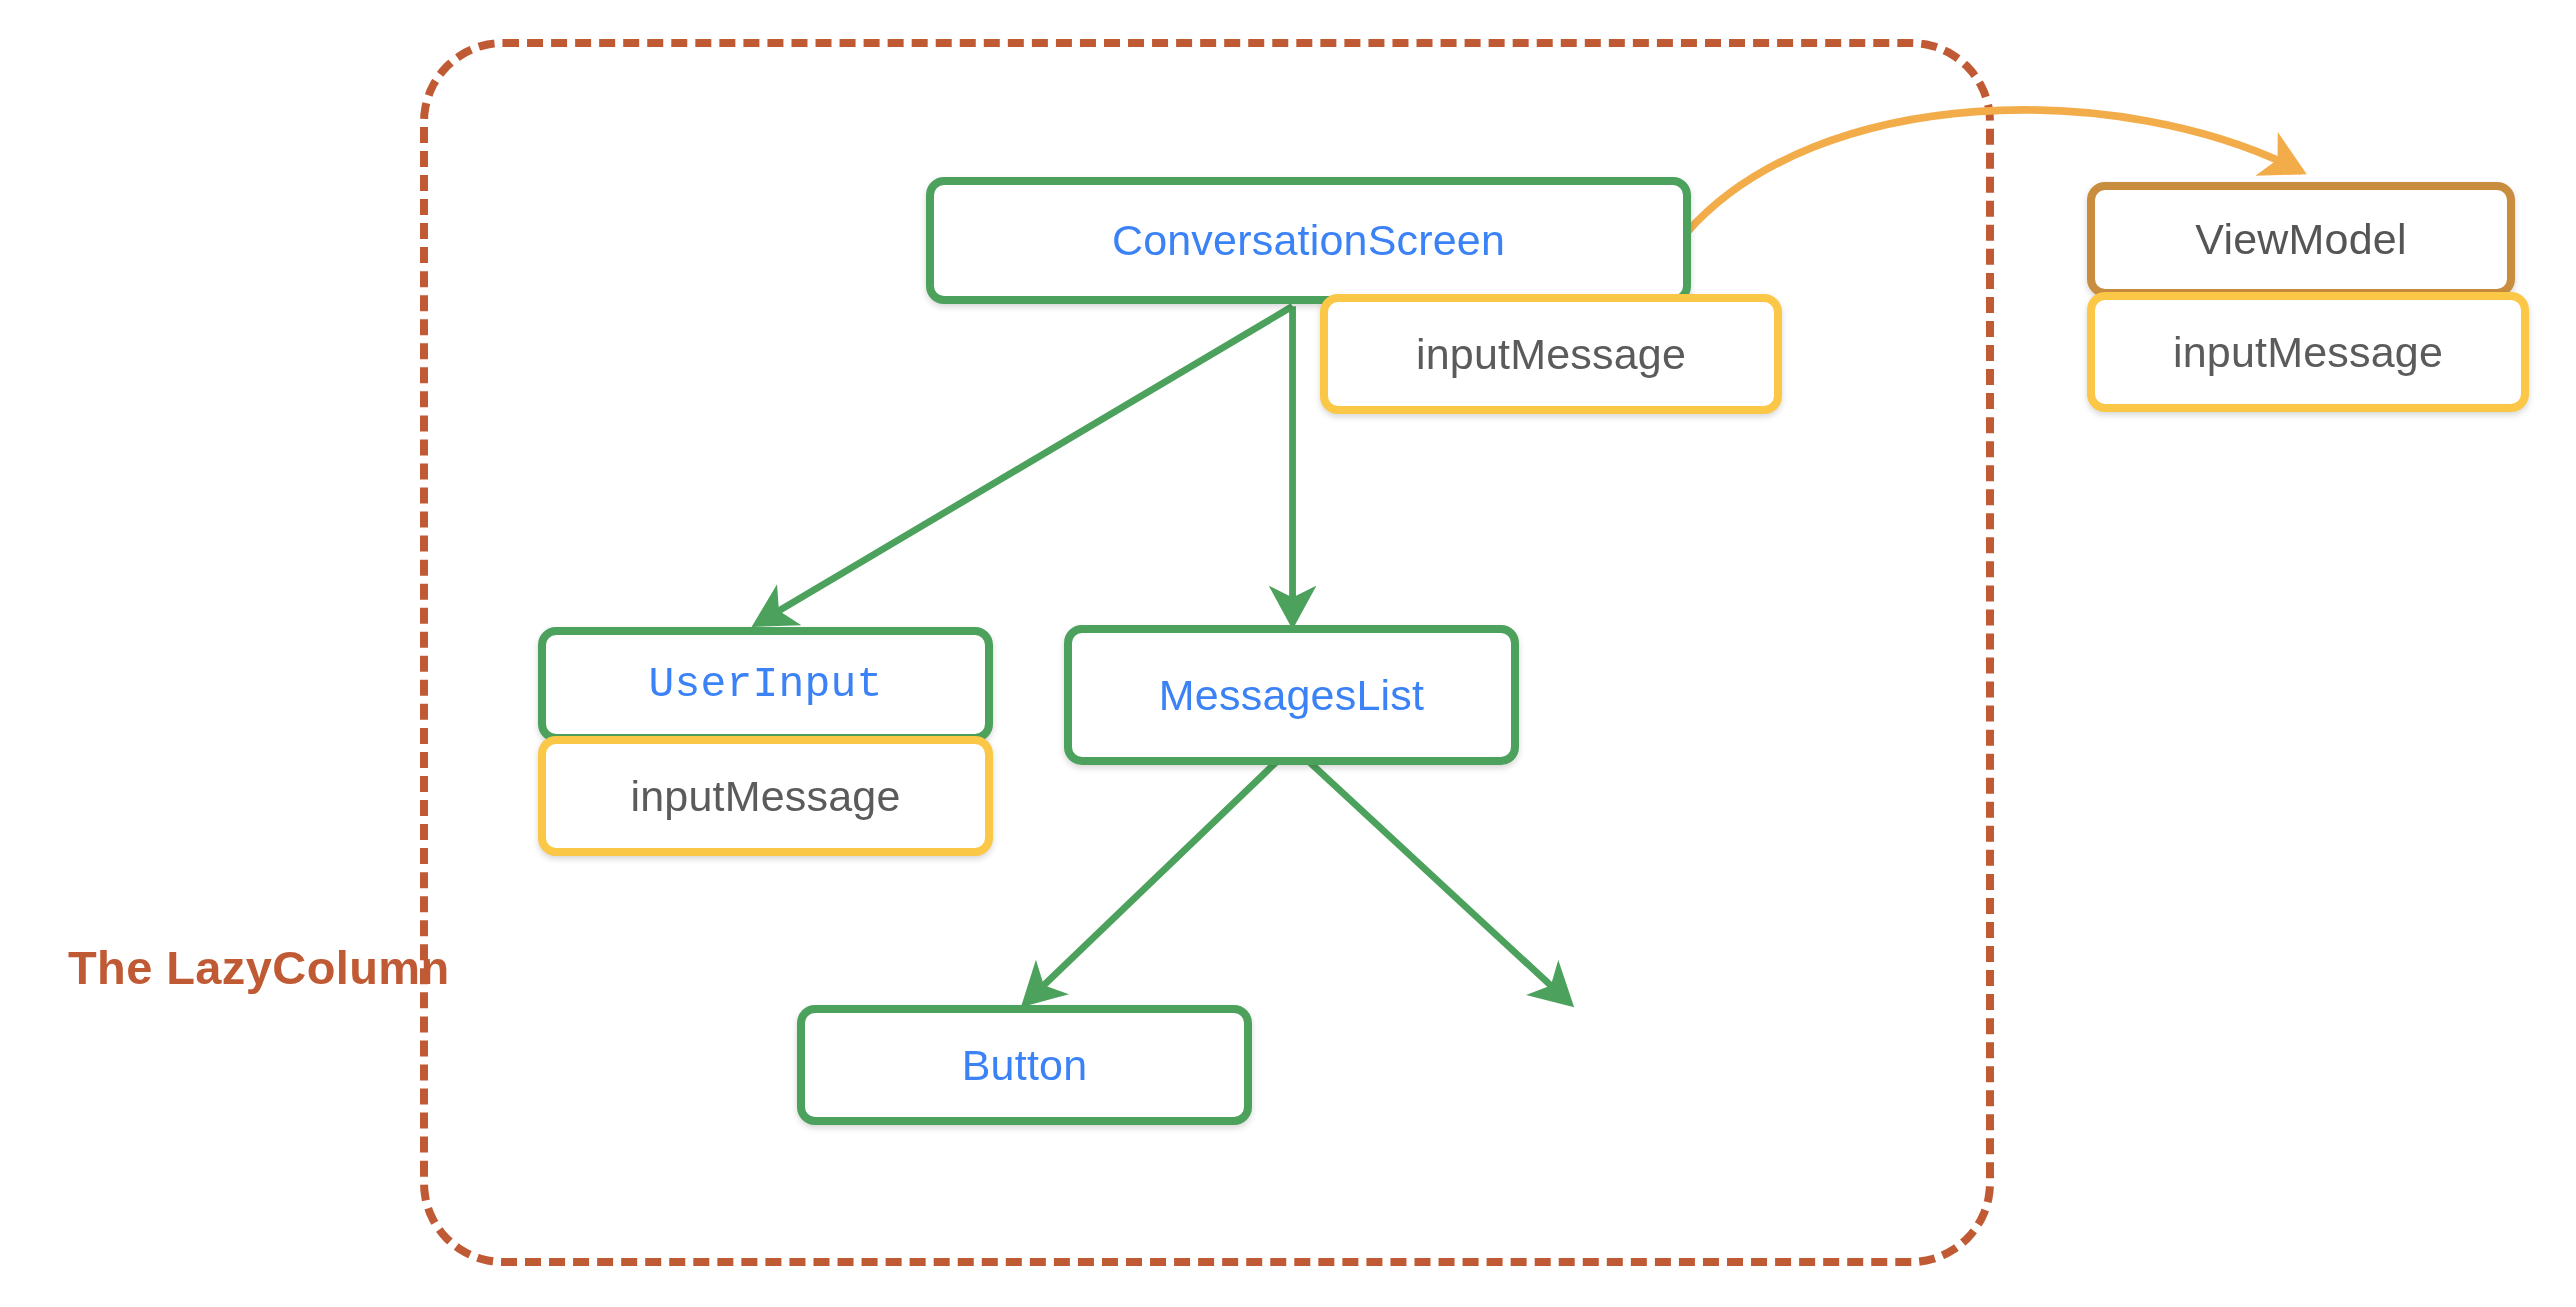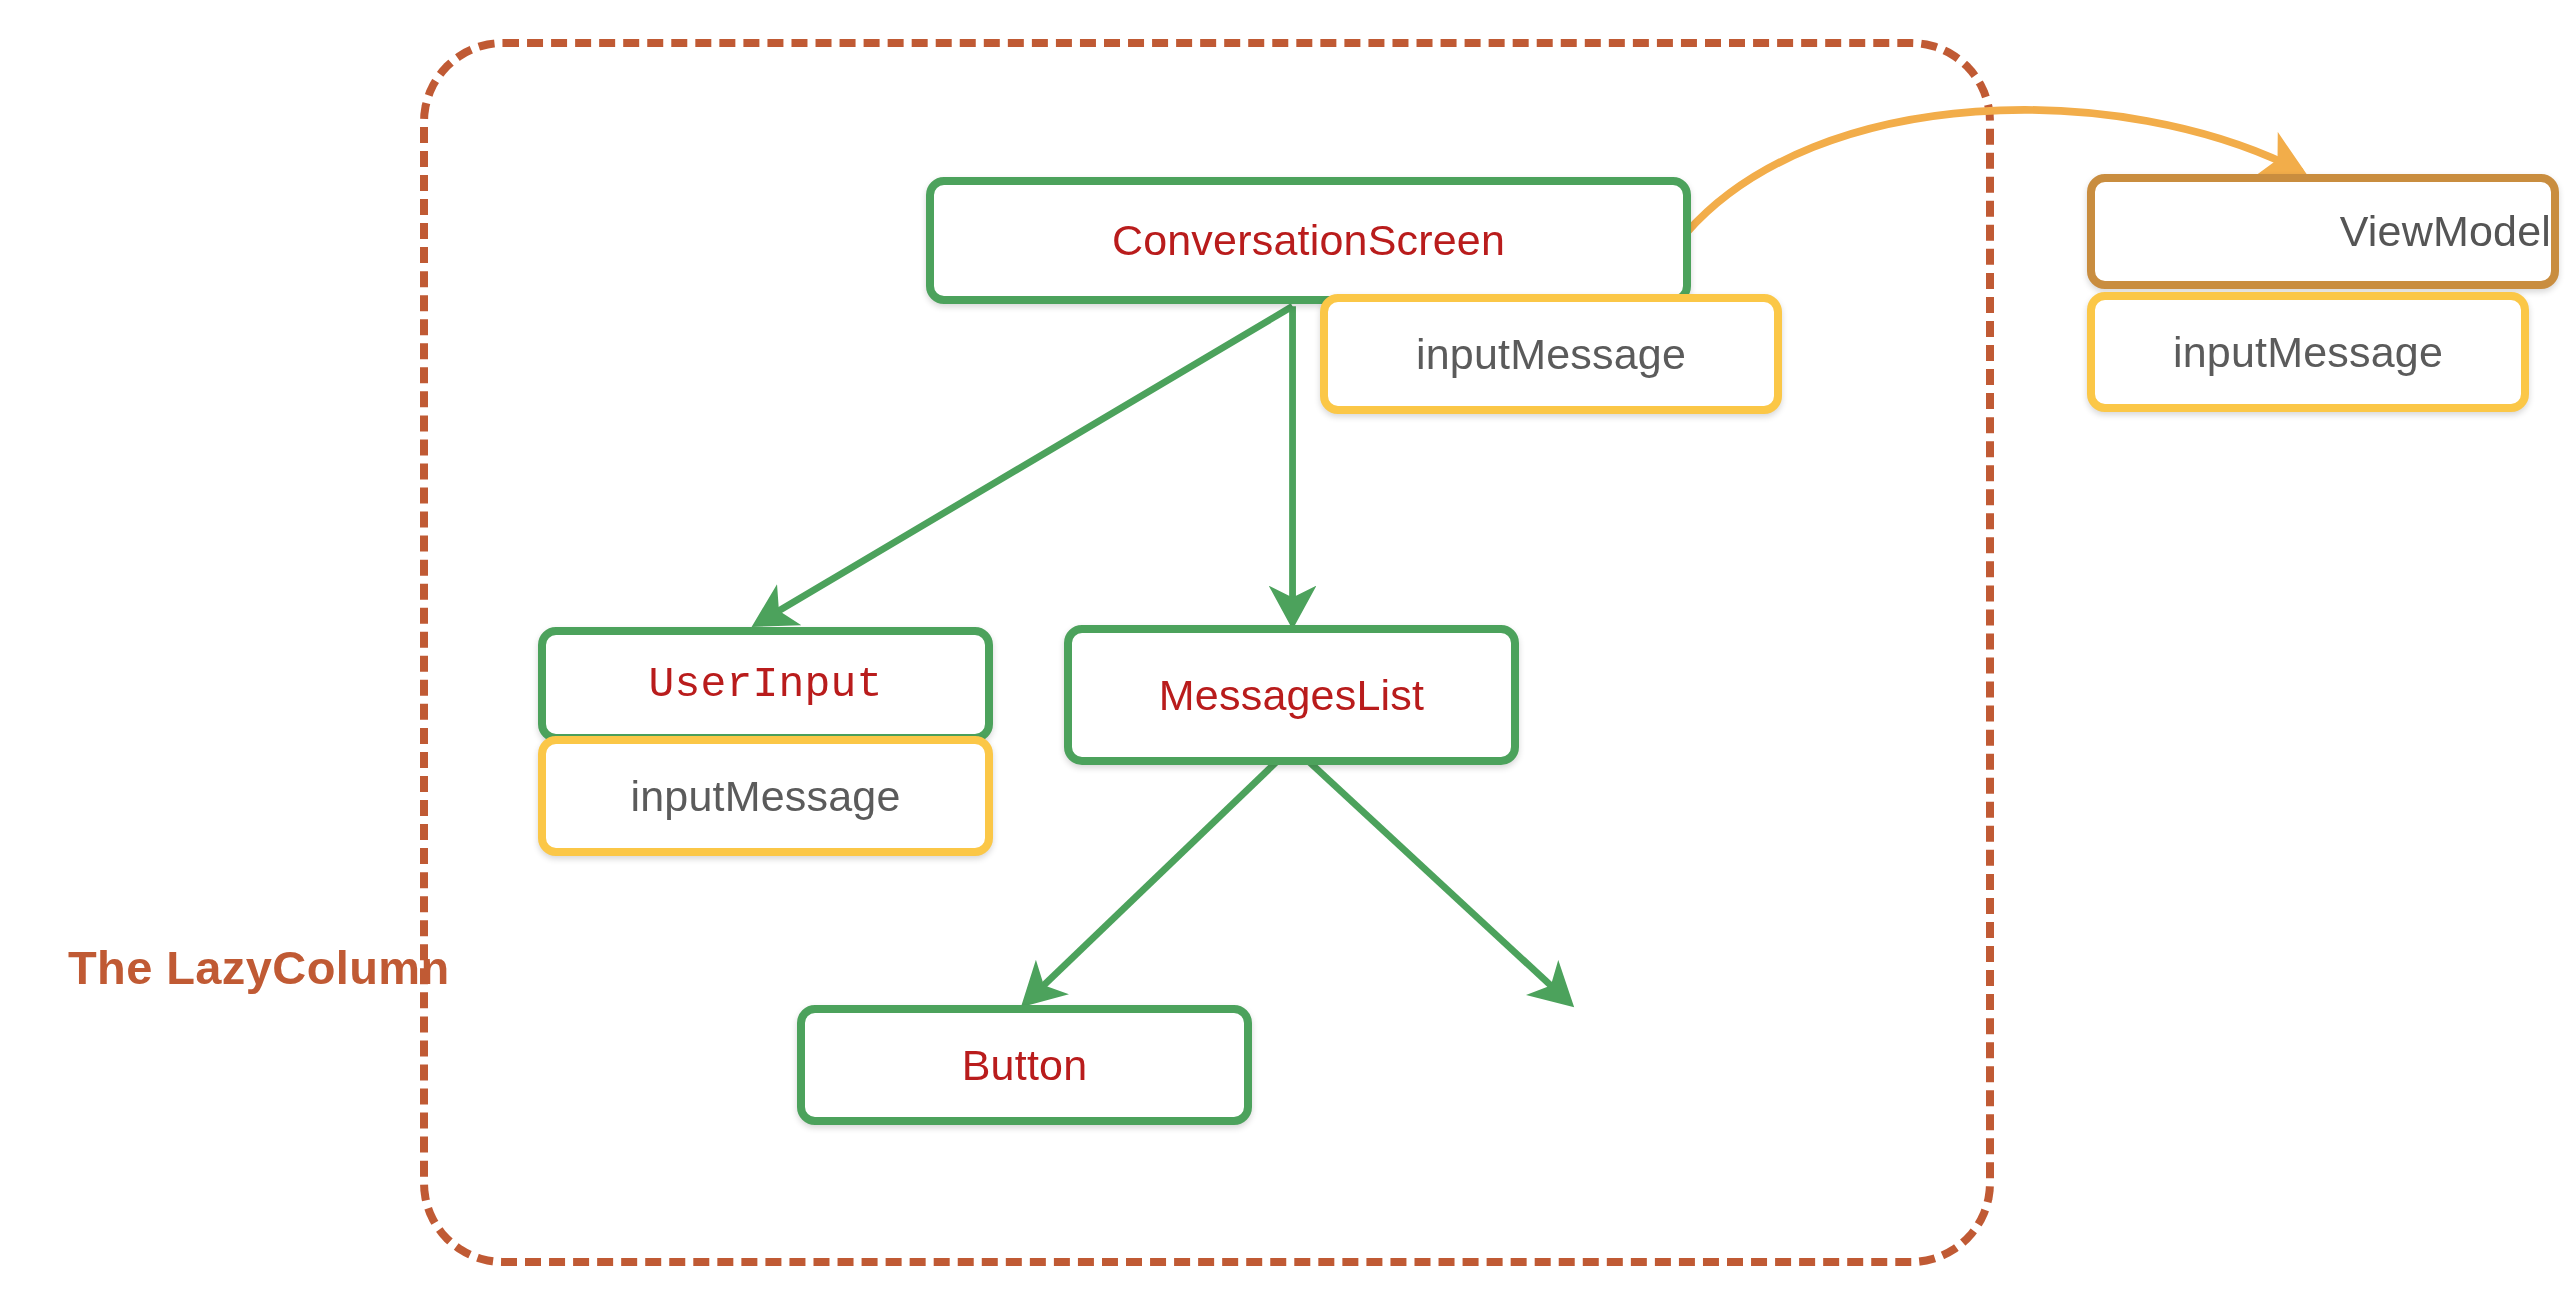--- a/index.html
+++ b/index.html
@@ -51,21 +51,21 @@
     background: #ffffff;
     display: flex;
     align-items: center;
     justify-content: center;
     box-shadow: 0 3px 6.8px rgba(0,0,0,0.16);
   }
 
   .node-green {
     border: 8.3px solid #4ca25c;
     border-radius: 18px;
-    color: #b91c1c;
+    color: #3b82f6;
   }
 
   .node-brown {
     border: 8.3px solid #c98d3f;
     border-radius: 18px;
     color: #555555;
   }
 
   .node-yellow {
     border: 8.3px solid #fbc747;
@@ -85,23 +85,22 @@
   #node-conversation-screen {
     left: 926px;  top: 177px;  width: 765px; height: 127px;
     z-index: 3;
   }
   #node-conversation-input-message {
     left: 1320px;  top: 294px;  width: 462px;  height: 120px;
     z-index: 5;
   }
 
   #node-view-model {
-    left: 2087px;  top: 174px;  width: 472px;  height: 115px;
-    z-index: 3;
-    justify-content: flex-end;
+    left: 2087px;  top: 182px;  width: 428px;  height: 115px;
+    z-index: 3;
   }
   #node-view-model-input-message {
     left: 2087px;  top: 292px;  width: 442px;  height: 120px;
     z-index: 4;
   }
 
   #node-user-input {
     left: 538px;   top: 627px;  width: 455px;  height: 115px;
     z-index: 3;
     font-family: Liberation Mono, monospace;

